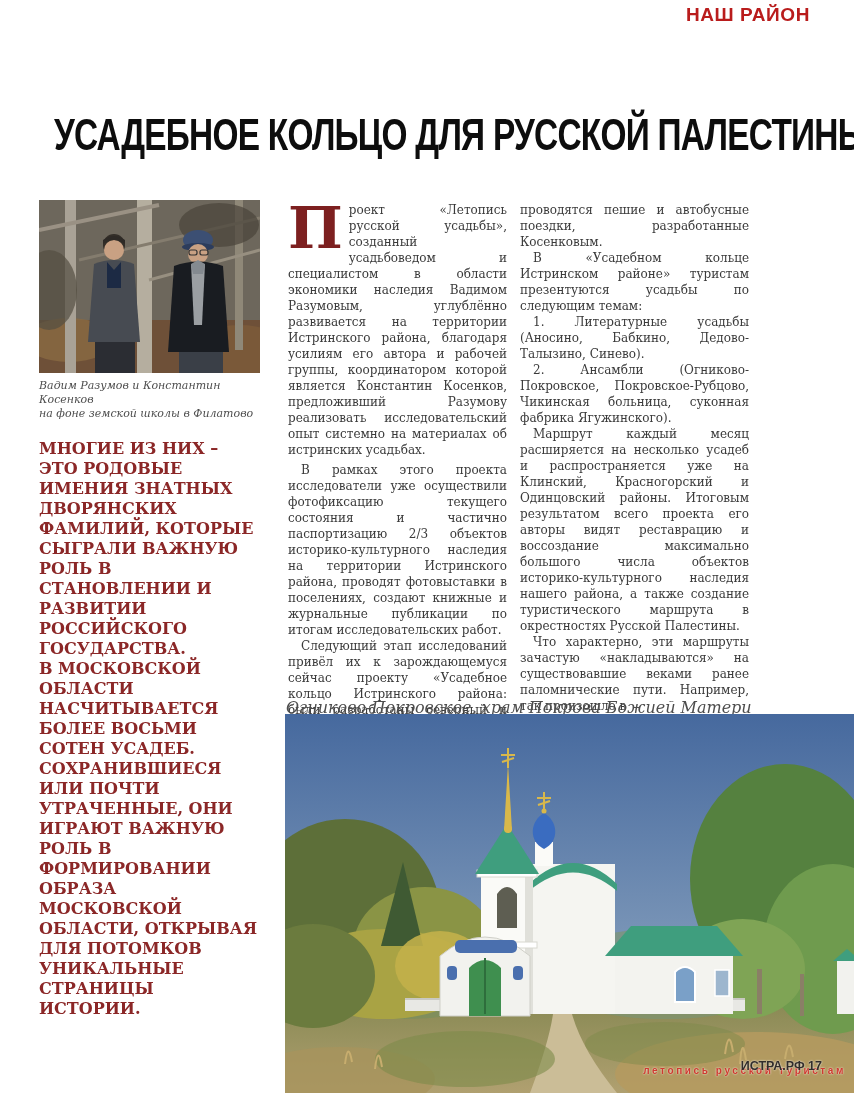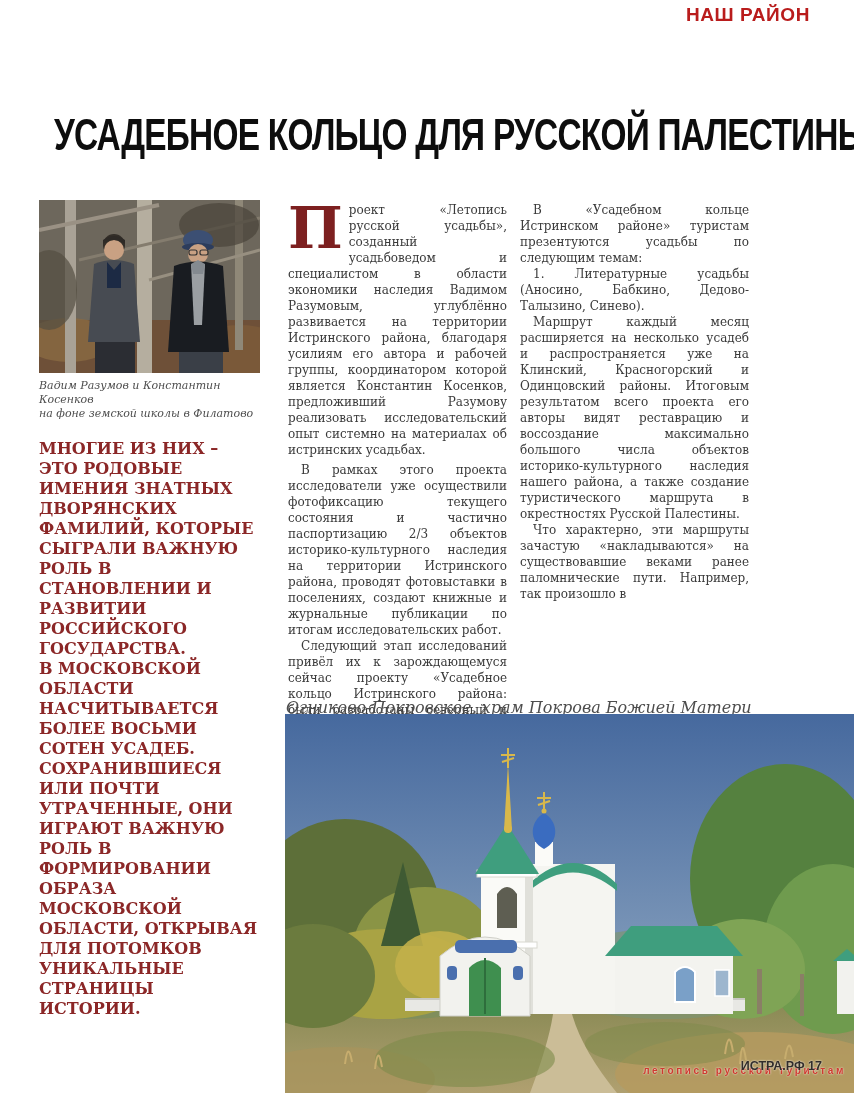--- a/index.html
+++ b/index.html
@@ -113,22 +113,24 @@
 
 <div class="col-mid body-text">
   <p class="noindent">
     <span class="dropcap">П</span><span>роект «Летопись русской усадьбы», созданный усадьбоведом и специалистом в области экономики наследия Вадимом Разумовым, углублённо развивается на территории Истринского района, благодаря усилиям его автора и рабочей группы, координатором которой является Константин Косенков, предложивший Разумову реализовать исследовательский опыт системно на материалах об истринских усадьбах.</span>
   </p>
   <p class="gap">В рамках этого проекта исследователи уже осуществили фотофиксацию текущего состояния и частично паспортизацию 2/3 объектов историко-культурного наследия на территории Истринского района, проводят фотовыставки в поселениях, создают книжные и журнальные публикации по итогам исследовательских работ.</p>
   <p>Следующий этап исследований привёл их к зарождающемуся сейчас проекту «Усадебное кольцо Истринского района: были разработаны северный и южный маршруты экскурсий по памятникам и достопримечательным местам и уже проводятся пешие и автобусные поездки, разработанные Косенковым.</p>
 </div>
 
 <div class="col-right body-text">
+  <p class="noindent">проводятся пешие и автобусные поездки, разработанные Косенковым.</p>
   <p>В «Усадебном кольце Истринском районе» туристам презентуются усадьбы по следующим темам:</p>
   <p>1. Литературные усадьбы (Аносино, Бабкино, Дедово-Талызино, Синево).</p>
+  <p>2. Ансамбли (Огниково-Покровское, Покровское-Рубцово, Чикинская больница, суконная фабрика Ягужинского).</p>
   <p>Маршрут каждый месяц расширяется на несколько усадеб и распространяется уже на Клинский, Красногорский и Одинцовский районы. Итоговым результатом всего проекта его авторы видят реставрацию и воссоздание максимально большого числа объектов историко-культурного наследия нашего района, а также создание туристического маршрута в окрестностях Русской Палестины.</p>
   <p>Что характерно, эти маршруты зачастую «накладываются» на существовавшие веками ранее паломнические пути. Например, так произошло в</p>
 </div>
 
 <div class="church-caption">Огниково-Покровское, храм Покрова Божией Матери</div>
 
 <svg class="church-photo" viewBox="0 0 569 379" xmlns="http://www.w3.org/2000/svg">
   <defs>
     <linearGradient id="sky" x1="0" y1="0" x2="0" y2="1">
       <stop offset="0" stop-color="#46699e"></stop>

